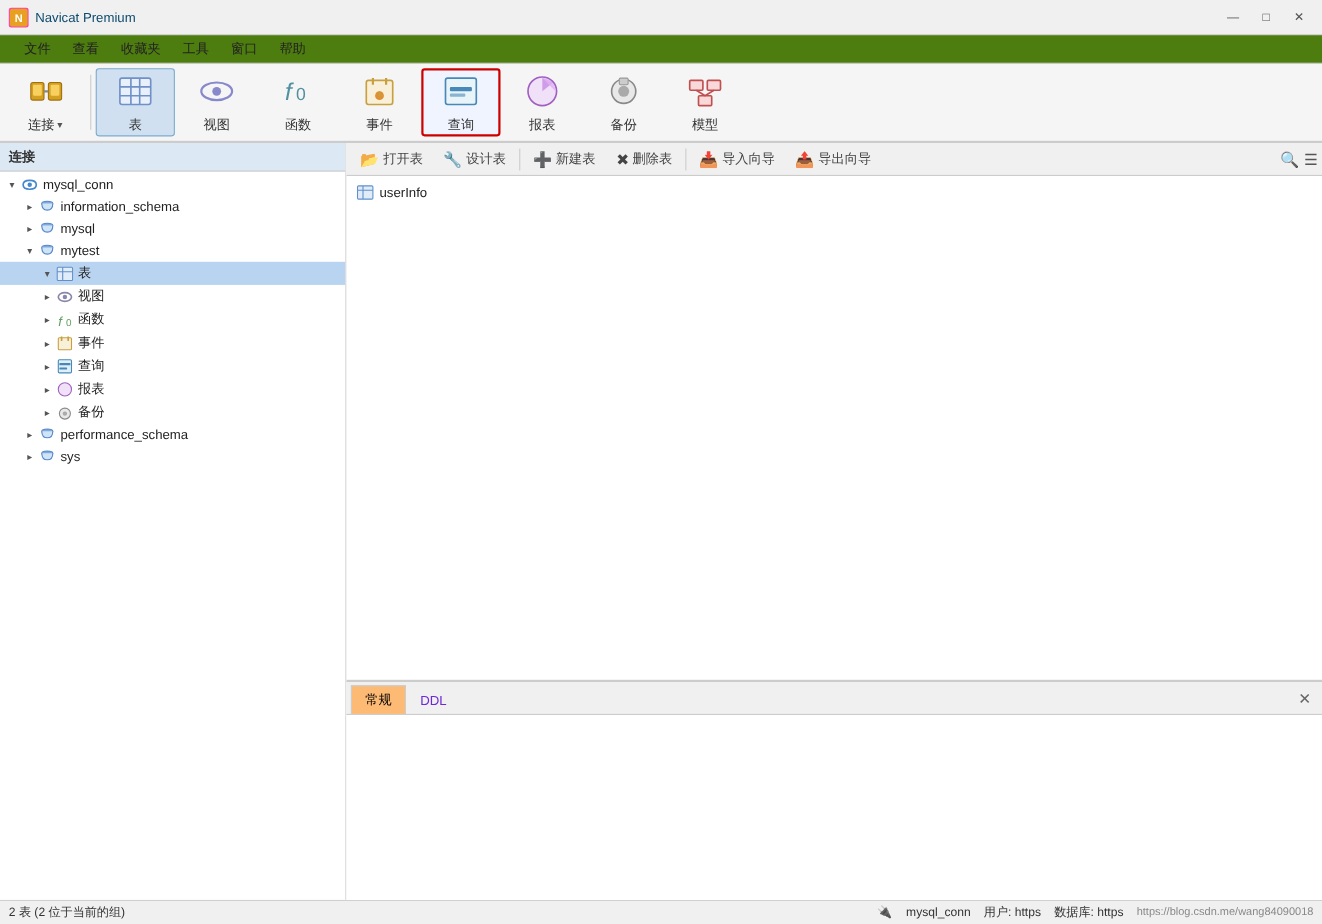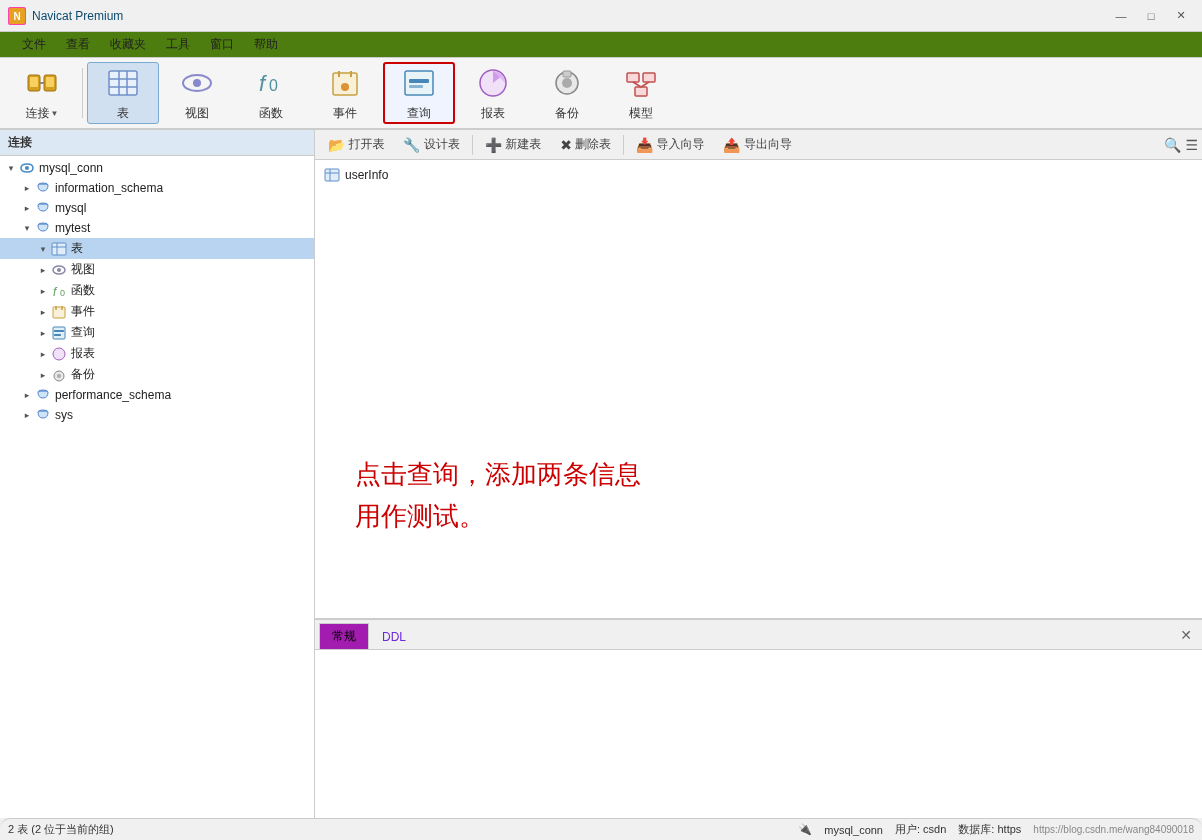--- a/index.html
+++ b/index.html
@@ -79,30 +79,29 @@
     .obj-item .obj-icon { width: 18px; height: 16px; display: inline-flex; align-items: center; justify-content: center; }
 
     
     #annotation-area { flex: 1; display: flex; align-items: center; justify-content: flex-start; padding: 20px 40px; }
     #annotation-text { color: #cc0000; font-size: 26px; font-weight: normal; line-height: 1.6; }
 
     
     #bottom-panel { border-top: 2px solid #ccc; display: flex; flex-direction: column; height: 200px; }
     #bottom-tabs { display: flex; align-items: center; background: #f0f0f0; border-bottom: 1px solid #ccc; padding: 0 4px; }
     .bottom-tab { padding: 4px 12px; font-size: 12px; cursor: pointer; color: #6d28d9; border: 1px solid transparent; border-bottom: none; margin-top: 3px; }
-    .bottom-tab.active { background: #a21caf; border-color: #ccc; border-bottom-color: #fff; color: #000; }
+    .bottom-tab.active { background: #fdba74; border-color: #ccc; border-bottom-color: #fff; color: #000; }
     .bottom-tab-close { margin-left: auto; font-size: 14px; cursor: pointer; color: #666; padding: 0 6px; }
     #bottom-content { flex: 1; background: #fff; padding: 4px; }
 
     
     #statusbar {
       display: flex; align-items: center; height: 22px; background: #f0f0f0;
       border-top: 1px solid #ccc; padding: 0 8px; font-size: 11px; color: #333;
       justify-content: space-between;
-      border-radius: 10px;
     }
 
     
     ::-webkit-scrollbar { width: 8px; height: 8px; }
     ::-webkit-scrollbar-thumb { background: #bbb; border-radius: 4px; }
     ::-webkit-scrollbar-track { background: #f0f0f0; }
   </style>
 </head>
 <body>
 
@@ -417,39 +416,33 @@
         <div class="obj-btn">
           <span class="small-icon">📤</span>
           <span>导出向导</span>
         </div>
         <div class="obj-search" style="margin-left: auto;">
           <span class="obj-search-icon">🔍</span>
           <span class="obj-search-icon">☰</span>
         </div>
       </div>
 
-    <div style="flex:1; display:flex; flex-direction:column; overflow:hidden;">
+    <div style="flex:1; display:flex; flex-direction:row; overflow:hidden;">
       <div id="obj-list">
           <div class="obj-item">
             <span class="obj-icon">
               <svg width="16" height="16" viewBox="0 0 16 16">
                 <rect x="1" y="2" width="14" height="12" rx="1" fill="#e0ecf8" stroke="#6090cc" stroke-width="1"></rect>
                 <line x1="1" y1="6" x2="15" y2="6" stroke="#6090cc" stroke-width="1"></line>
                 <line x1="6" y1="2" x2="6" y2="14" stroke="#6090cc" stroke-width="1"></line>
               </svg>
             </span>
             <span>userInfo</span>
           </div>
         </div>
-      <div id="annotation-area">
-        <div id="annotation-text">
-          <div>点击查询，添加两条信息</div>
-          <div>用作测试。</div>
-        </div>
-      </div>
     </div>
 
     <div id="bottom-panel">
       <div id="bottom-tabs">
 
         <div class="bottom-tab active">常规</div>
           <div class="bottom-tab">DDL</div>
           <div class="bottom-tab-close">✕</div>
       </div>
       <div id="bottom-content"></div>
@@ -457,17 +450,17 @@
   </div>
 </div>
 
 <div id="statusbar">
   <div>
     <span>2 表 (2 位于当前的组)</span>
   </div>
   <div style="display:flex;gap:12px;align-items:center;">
     <span style="color:#555;">🔌</span>
     <span>mysql_conn</span>
-    <span>用户: csdn</span>
+    <span>用户: https</span>
     <span>数据库: https</span>
     <span style="color:#888;font-size:10px;">https://blog.csdn.me/wang84090018</span>
   </div>
 </div>
 
 </body></html>

